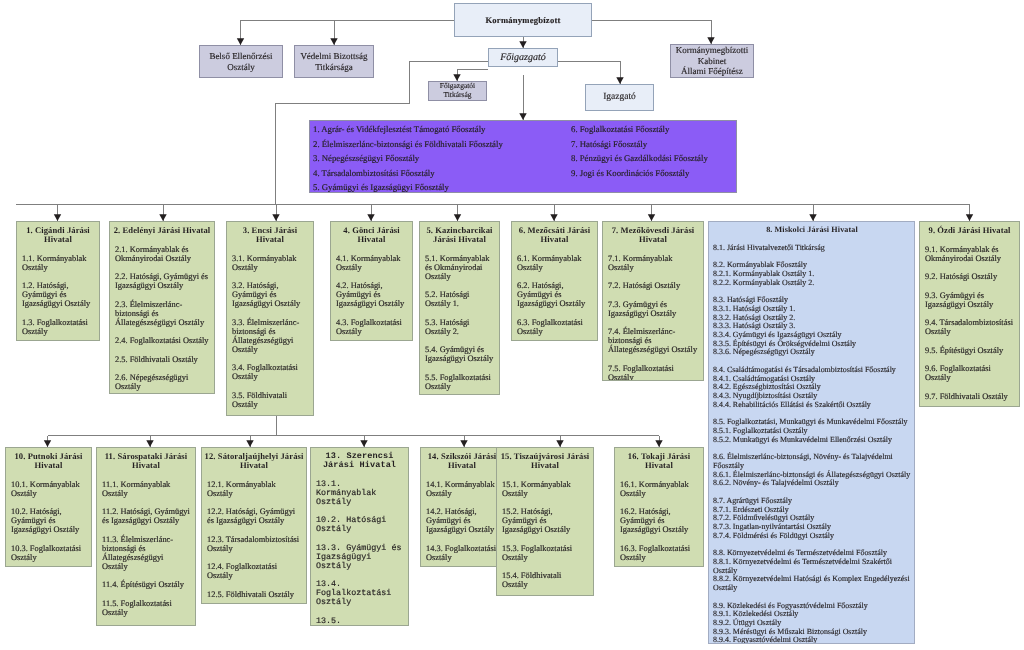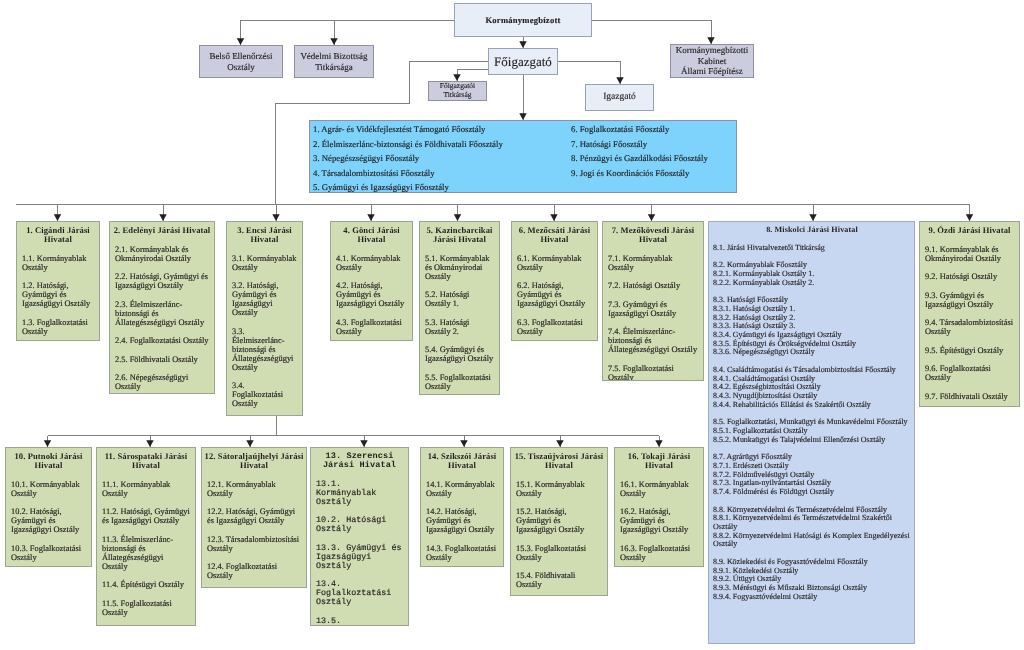--- a/index.html
+++ b/index.html
@@ -13,21 +13,21 @@
   .box.lightblue{background:#e8eef8;border-color:#94a3b8;}
   .box.purple{background:#ccccdf;border-color:#8f8fa5;}
   .box .t{line-height:1.18;-webkit-text-stroke:0.14px #231f20;}
   .unit{position:absolute;box-sizing:border-box;border:1px solid #9ba691;background:#d0ddb2;
         color:#231f20;padding:4px 5px 4px 5px;overflow:hidden;}
   .unit.blue{background:#c8d7f1;border-color:#a2acc2;padding:4px 3px 4px 4px;}
   .unit .hdr{font-weight:bold;text-align:center;line-height:9px;margin-bottom:9.5px;letter-spacing:0.1px;font-size:8.55px;margin-left:-4px;margin-right:-4px;}
   .unit .item{line-height:9px;margin-bottom:9.5px;-webkit-text-stroke:0.16px #231f20;}
   .unit.blue .hdr{line-height:8.64px;margin-bottom:9.1px;font-size:8.1px;letter-spacing:0.12px;}
   .unit.blue .item{line-height:8.64px;margin-bottom:0;-webkit-text-stroke:0.14px #231f20;}
-  .deptbox{position:absolute;box-sizing:border-box;border:1px solid #8f8fa5;background:#7dd3fc;color:#231f20;}
+  .deptbox{position:absolute;box-sizing:border-box;border:1px solid #8f8fa5;background:#8b5cf6;color:#231f20;}
   .deptcol{position:absolute;}
   .deptcol .d{line-height:14.6px;-webkit-text-stroke:0.16px #231f20;}
 </style>
 </head>
 <body>
 
 <div id="chart">
 
   <svg class="links" viewBox="0 0 1024 650">
     <defs>
@@ -90,21 +90,21 @@
       </div>
   </div>
 
   <div class="box purple" style="left:294px;top:45px;width:80px;height:33px;font-size:9px;line-height:10.2px;">
     <div class="t ml">
         <span style="display:block">Védelmi Bizottság</span>
         <span style="display:block">Titkársága</span>
       </div>
   </div>
 
-  <div class="box lightblue" style="left:488px;top:48px;width:70px;height:27px;font-size:13px;">
+  <div class="box lightblue" style="left:488px;top:48px;width:70px;height:19px;font-size:10px;font-style:italic;">
     <div class="t">Főigazgató</div>
   </div>
 
   <div class="box purple" style="left:428px;top:81px;width:59px;height:20px;font-size:7.5px;">
     <div class="t ml">
         <span style="display:block">Főigazgatói</span>
         <span style="display:block">Titkárság</span>
       </div>
   </div>
 
@@ -145,21 +145,21 @@
       </div>
       <div class="unit" style="left: 109px; top: 221px; width: 106px; height: 173px; font-size: 8.4px;">
         <div class="hdr">2. Edelényi Járási Hivatal</div>
         <div class="item">2.1. Kormányablak és Okmányirodai Osztály</div>
         <div class="item">2.2. Hatósági, Gyámügyi és Igazságügyi Osztály</div>
         <div class="item">2.3. Élelmiszerlánc-biztonsági és Állategészségügyi Osztály</div>
         <div class="item">2.4. Foglalkoztatási Osztály</div>
         <div class="item">2.5. Földhivatali Osztály</div>
         <div class="item">2.6. Népegészségügyi Osztály</div>
       </div>
-      <div class="unit" style="left: 226px; top: 221px; width: 77px; height: 195px; font-size: 8.4px;">
+      <div class="unit" style="left: 226px; top: 221px; width: 88px; height: 195px; font-size: 8.4px;">
         <div class="hdr">3. Encsi Járási Hivatal</div>
         <div class="item">3.1. Kormányablak Osztály</div>
         <div class="item">3.2. Hatósági, Gyámügyi és Igazságügyi Osztály</div>
         <div class="item">3.3. Élelmiszerlánc-biztonsági és Állategészségügyi Osztály</div>
         <div class="item">3.4. Foglalkoztatási Osztály</div>
         <div class="item">3.5. Földhivatali Osztály</div>
         <div class="item">3.6. Népegészségügyi Osztály</div>
       </div>
       <div class="unit" style="left: 330px; top: 221px; width: 83px; height: 120px; font-size: 8.4px;">
         <div class="hdr">4. Gönci Járási Hivatal</div>
@@ -208,21 +208,21 @@
         <div class="item">10.3. Foglalkoztatási Osztály</div>
       </div>
       <div class="unit" style="left: 96px; top: 447px; width: 100px; height: 179px; font-size: 8.4px;">
         <div class="hdr">11. Sárospataki Járási Hivatal</div>
         <div class="item">11.1. Kormányablak Osztály</div>
         <div class="item">11.2. Hatósági, Gyámügyi és Igazságügyi Osztály</div>
         <div class="item">11.3. Élelmiszerlánc-biztonsági és Állategészségügyi Osztály</div>
         <div class="item">11.4. Építésügyi Osztály</div>
         <div class="item">11.5. Foglalkoztatási Osztály</div>
       </div>
-      <div class="unit" style="left: 201px; top: 447px; width: 106px; height: 141px; font-size: 8.4px;">
+      <div class="unit" style="left: 201px; top: 447px; width: 106px; height: 157px; font-size: 8.4px;">
         <div class="hdr">12. Sátoraljaújhelyi Járási Hivatal</div>
         <div class="item">12.1. Kormányablak Osztály</div>
         <div class="item">12.2. Hatósági, Gyámügyi és Igazságügyi Osztály</div>
         <div class="item">12.3. Társadalombiztosítási Osztály</div>
         <div class="item">12.4. Foglalkoztatási Osztály</div>
         <div class="item">12.5. Földhivatali Osztály</div>
       </div>
       <div class="unit" style="left: 310px; top: 447px; width: 99px; height: 179px; font-size: 8.4px; font-family: Liberation Mono, monospace;">
         <div class="hdr">13. Szerencsi Járási Hivatal</div>
         <div class="item">13.1. Kormányablak Osztály</div>
@@ -231,21 +231,21 @@
         <div class="item">13.4. Foglalkoztatási Osztály</div>
         <div class="item">13.5. Földhivatali Osztály</div>
         <div class="item">13.6. Népegészségügyi Osztály</div>
       </div>
       <div class="unit" style="left: 420px; top: 447px; width: 84px; height: 120px; font-size: 8.4px;">
         <div class="hdr">14. Szikszói Járási Hivatal</div>
         <div class="item">14.1. Kormányablak Osztály</div>
         <div class="item">14.2. Hatósági, Gyámügyi és Igazságügyi Osztály</div>
         <div class="item">14.3. Foglalkoztatási Osztály</div>
       </div>
-      <div class="unit" style="left: 510px; top: 447px; width: 98px; height: 149px; font-size: 8.4px;">
+      <div class="unit" style="left: 496px; top: 447px; width: 98px; height: 149px; font-size: 8.4px;">
         <div class="hdr">15. Tiszaújvárosi Járási Hivatal</div>
         <div class="item">15.1. Kormányablak Osztály</div>
         <div class="item">15.2. Hatósági, Gyámügyi és Igazságügyi Osztály</div>
         <div class="item">15.3. Foglalkoztatási Osztály</div>
         <div class="item">15.4. Földhivatali Osztály</div>
       </div>
       <div class="unit" style="left: 614px; top: 447px; width: 90px; height: 120px; font-size: 8.4px;">
         <div class="hdr">16. Tokaji Járási Hivatal</div>
         <div class="item">16.1. Kormányablak Osztály</div>
         <div class="item">16.2. Hatósági, Gyámügyi és Igazságügyi Osztály</div>
@@ -275,21 +275,26 @@
         <div style="margin-bottom: 9.1px;">
           <div class="item">8.4. Családtámogatási és Társadalombiztosítási Főosztály</div>
           <div class="item">8.4.1. Családtámogatási Osztály</div>
           <div class="item">8.4.2. Egészségbiztosítási Osztály</div>
           <div class="item">8.4.3. Nyugdíjbiztosítási Osztály</div>
           <div class="item">8.4.4. Rehabilitációs Ellátási és Szakértői Osztály</div>
         </div>
         <div style="margin-bottom: 9.1px;">
           <div class="item">8.5. Foglalkoztatási, Munkaügyi és Munkavédelmi Főosztály</div>
           <div class="item">8.5.1. Foglalkoztatási Osztály</div>
-          <div class="item">8.5.2. Munkaügyi és Talajvédelmi Ellenőrzési Osztály</div>
+          <div class="item">8.5.2. Munkaügyi és Munkavédelmi Ellenőrzési Osztály</div>
+        </div>
+        <div style="margin-bottom: 9.1px;">
+          <div class="item">8.6. Élelmiszerlánc-biztonsági, Növény- és Talajvédelmi Főosztály</div>
+          <div class="item">8.6.1. Élelmiszerlánc-biztonsági és Állategészségügyi Osztály</div>
+          <div class="item">8.6.2. Növény- és Talajvédelmi Osztály</div>
         </div>
         <div style="margin-bottom: 9.1px;">
           <div class="item">8.7. Agrárügyi Főosztály</div>
           <div class="item">8.7.1. Erdészeti Osztály</div>
           <div class="item">8.7.2. Földművelésügyi Osztály</div>
           <div class="item">8.7.3. Ingatlan-nyilvántartási Osztály</div>
           <div class="item">8.7.4. Földmérési és Földügyi Osztály</div>
         </div>
         <div style="margin-bottom: 9.1px;">
           <div class="item">8.8. Környezetvédelmi és Természetvédelmi Főosztály</div>

